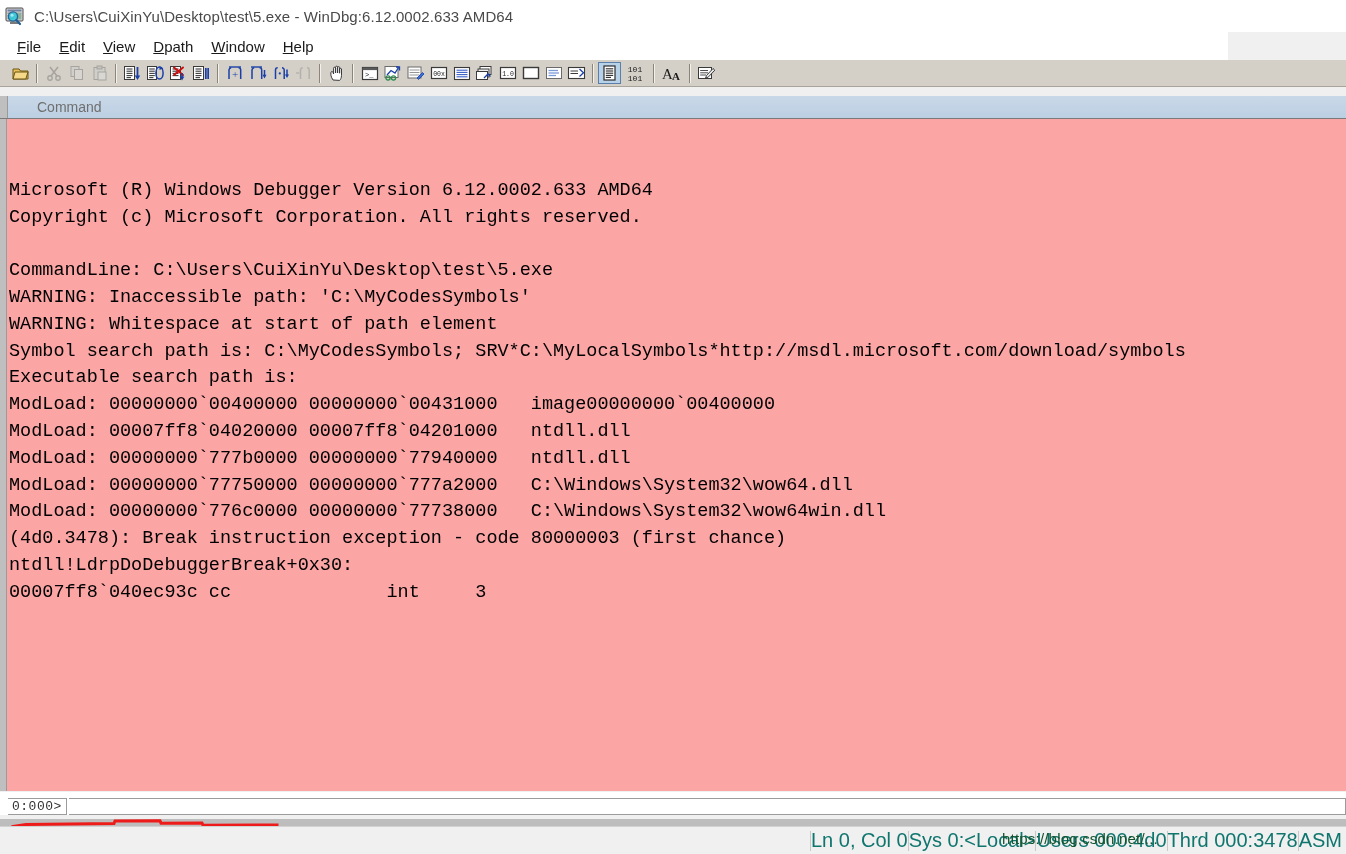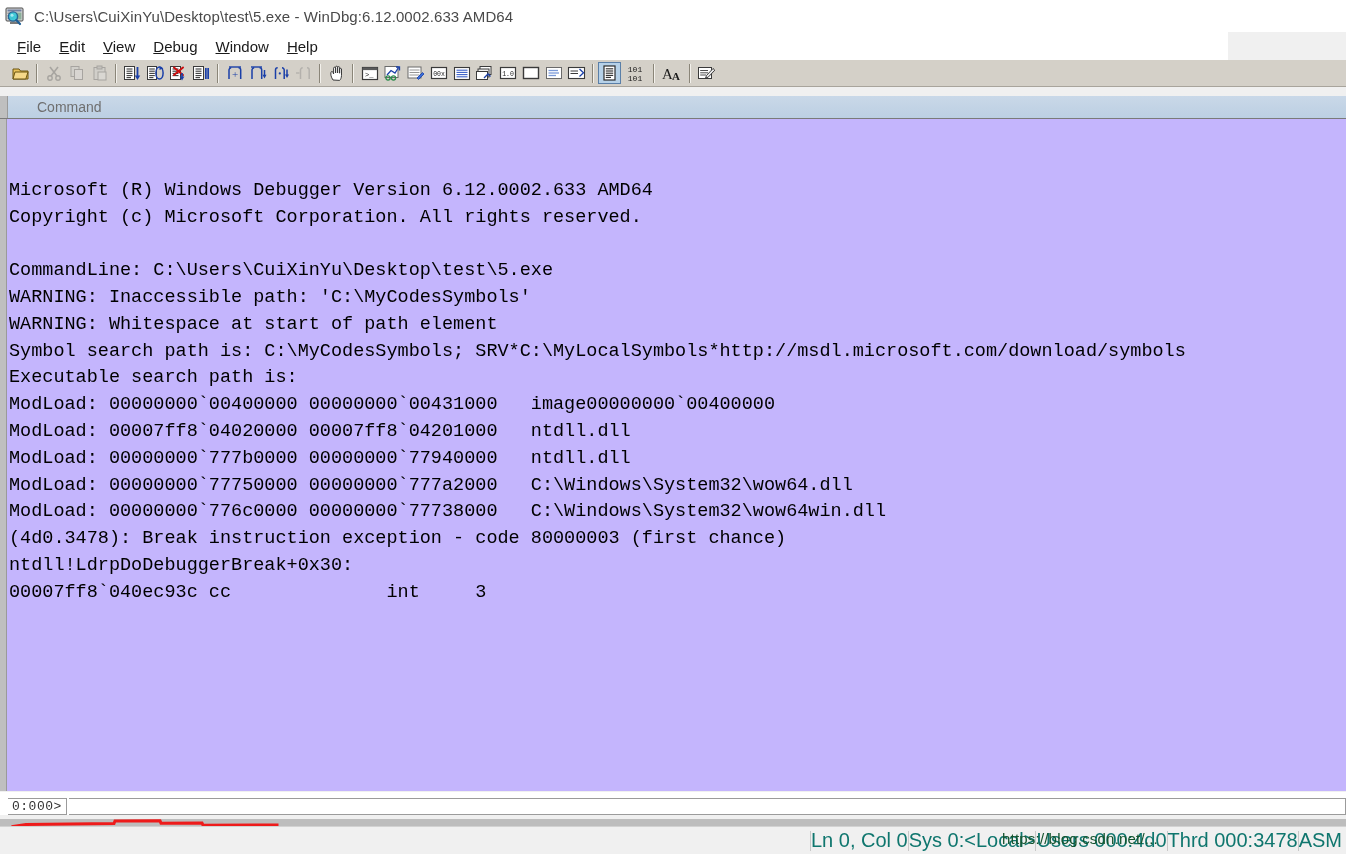--- a/index.html
+++ b/index.html
@@ -130,21 +130,21 @@
     font-size: 14px;
     color: #6f6f6f;
     padding-left: 8px;
     white-space: nowrap;
   }
   .cmd-body {
     position: absolute;
     left: 0; top: 30px;
     width: 1346px;
     height: 673px;
-    background: #c4b5fd;
+    background: #fca5a5;
     border-top: 1px solid #7a7a7a;
     box-sizing: border-box;
     overflow: hidden;
   }
   .cmd-body-grip {
     position: absolute;
     left: 0; top: 0;
     width: 7px; height: 100%;
     background: #bfbfbf;
     border-right: 1px solid #9a9a9a;
@@ -282,21 +282,21 @@
         <line x1="12.3" y1="15" x2="16" y2="19" stroke="#1f5f96" stroke-width="2.2" stroke-linecap="round"></line>
       </svg>
     </span>
     <span class="title-text">C:\Users\CuiXinYu\Desktop\test\5.exe - WinDbg:6.12.0002.633 AMD64</span>
   </div>
 
   <div class="menubar">
     <div class="menu-item"><span class="u">F</span><span>ile</span></div>
     <div class="menu-item"><span class="u">E</span><span>dit</span></div>
     <div class="menu-item"><span class="u">V</span><span>iew</span></div>
-    <div class="menu-item"><span class="u">D</span><span>ebug</span></div>
+    <div class="menu-item"><span class="u">D</span><span>path</span></div>
     <div class="menu-item"><span class="u">W</span><span>indow</span></div>
     <div class="menu-item"><span class="u">H</span><span>elp</span></div>
   </div>
 
   <div class="toolbar">
 
     <div class="tb-edge"></div>
 
     <div class="tb-btn">
       <svg width="18" height="16" viewBox="0 0 18 16">

